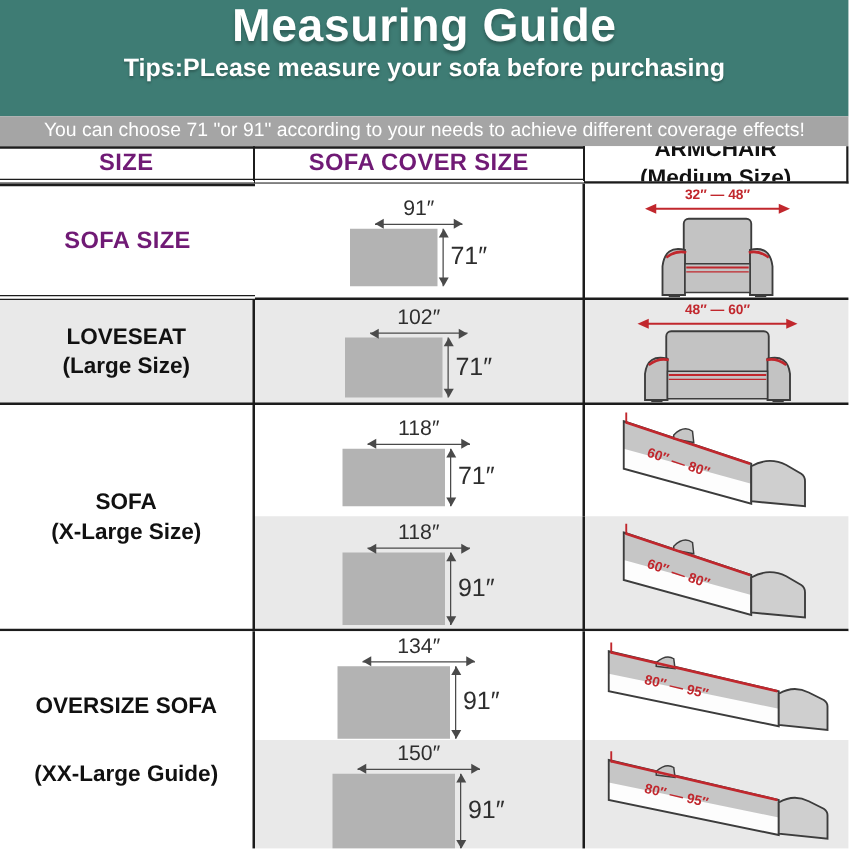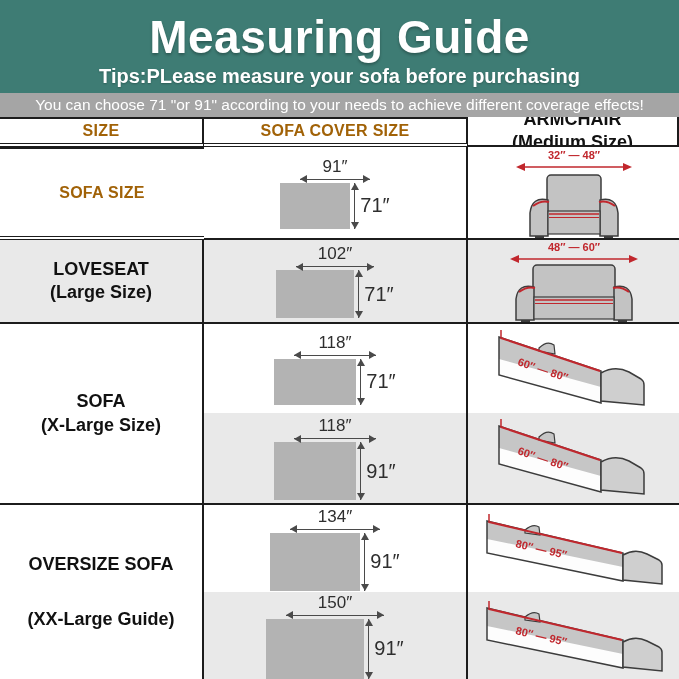--- a/index.html
+++ b/index.html
@@ -2,42 +2,42 @@
 <html><head>
 <meta charset="utf-8">
 <style>
   * { margin:0; padding:0; box-sizing:border-box; }
   html,body { width:679px; }
   body { font-family:"Liberation Sans", sans-serif; background:#fff; }
   .page { width:679px; height:679px; overflow:hidden; background:#fff; }
 
   
   .hero { height:93px; background:#3E7C74; color:#fff; text-align:center; }
-  .hero-title { font-size:46px; font-weight:bold; letter-spacing:.5px;
-                padding-top:12px; line-height:1.1;
+  .hero-title { font-size:37px; font-weight:bold; letter-spacing:.5px;
+                padding-top:1px; line-height:1.1;
                 text-shadow:0 2px 3px rgba(0,0,0,.28); }
   .hero-tips { font-size:20px; font-weight:bold; margin-top:2px;
                text-shadow:0 1px 2px rgba(0,0,0,.25); }
   .hero-tips .tips-label { }
 
   
   .banner { height:24px; background:#A5A5A5; color:#fff; font-size:15.5px;
             display:flex; align-items:center; justify-content:center; }
 
   
   .grid { display:grid; width:679px;
           grid-template-columns:204px 264px 211px;
           grid-template-rows:30px 93px 84px 89px 92px 87px 87px; }
   .cell { display:flex; align-items:center; justify-content:center;
           background:#fff; overflow:hidden; }
   .cb-r { border-right:2px solid #1c1c1c; }
   .sep  { border-bottom:2px solid #1c1c1c; }
   .gray { background:#E9E9E9; }
   .th { border-top:2px solid #1c1c1c; border-bottom:4px double #1c1c1c;
-        font-weight:bold; font-size:16px; color:#a16207; letter-spacing:.3px; }
+        font-weight:bold; font-size:19px; color:#701a75; letter-spacing:.3px; }
   .size-cell { flex-direction:column; font-weight:bold; font-size:18px;
                color:#111; line-height:1.3; text-align:center; }
 
   
   .cover { display:flex; flex-direction:column; align-items:center; }
   .cover-mid { display:flex; align-items:center; }
   .wlabel { font-size:17px; color:#2e2e2e; text-align:center; width:100%; }
   .hlabel { font-size:20px; color:#2e2e2e; margin-left:5px; }
   .crect { background:#B3B3B3; }
   .harrow { height:0; border-top:1.4px solid #4a4a4a; position:relative; margin:2px 0 3px; width:100%; }

